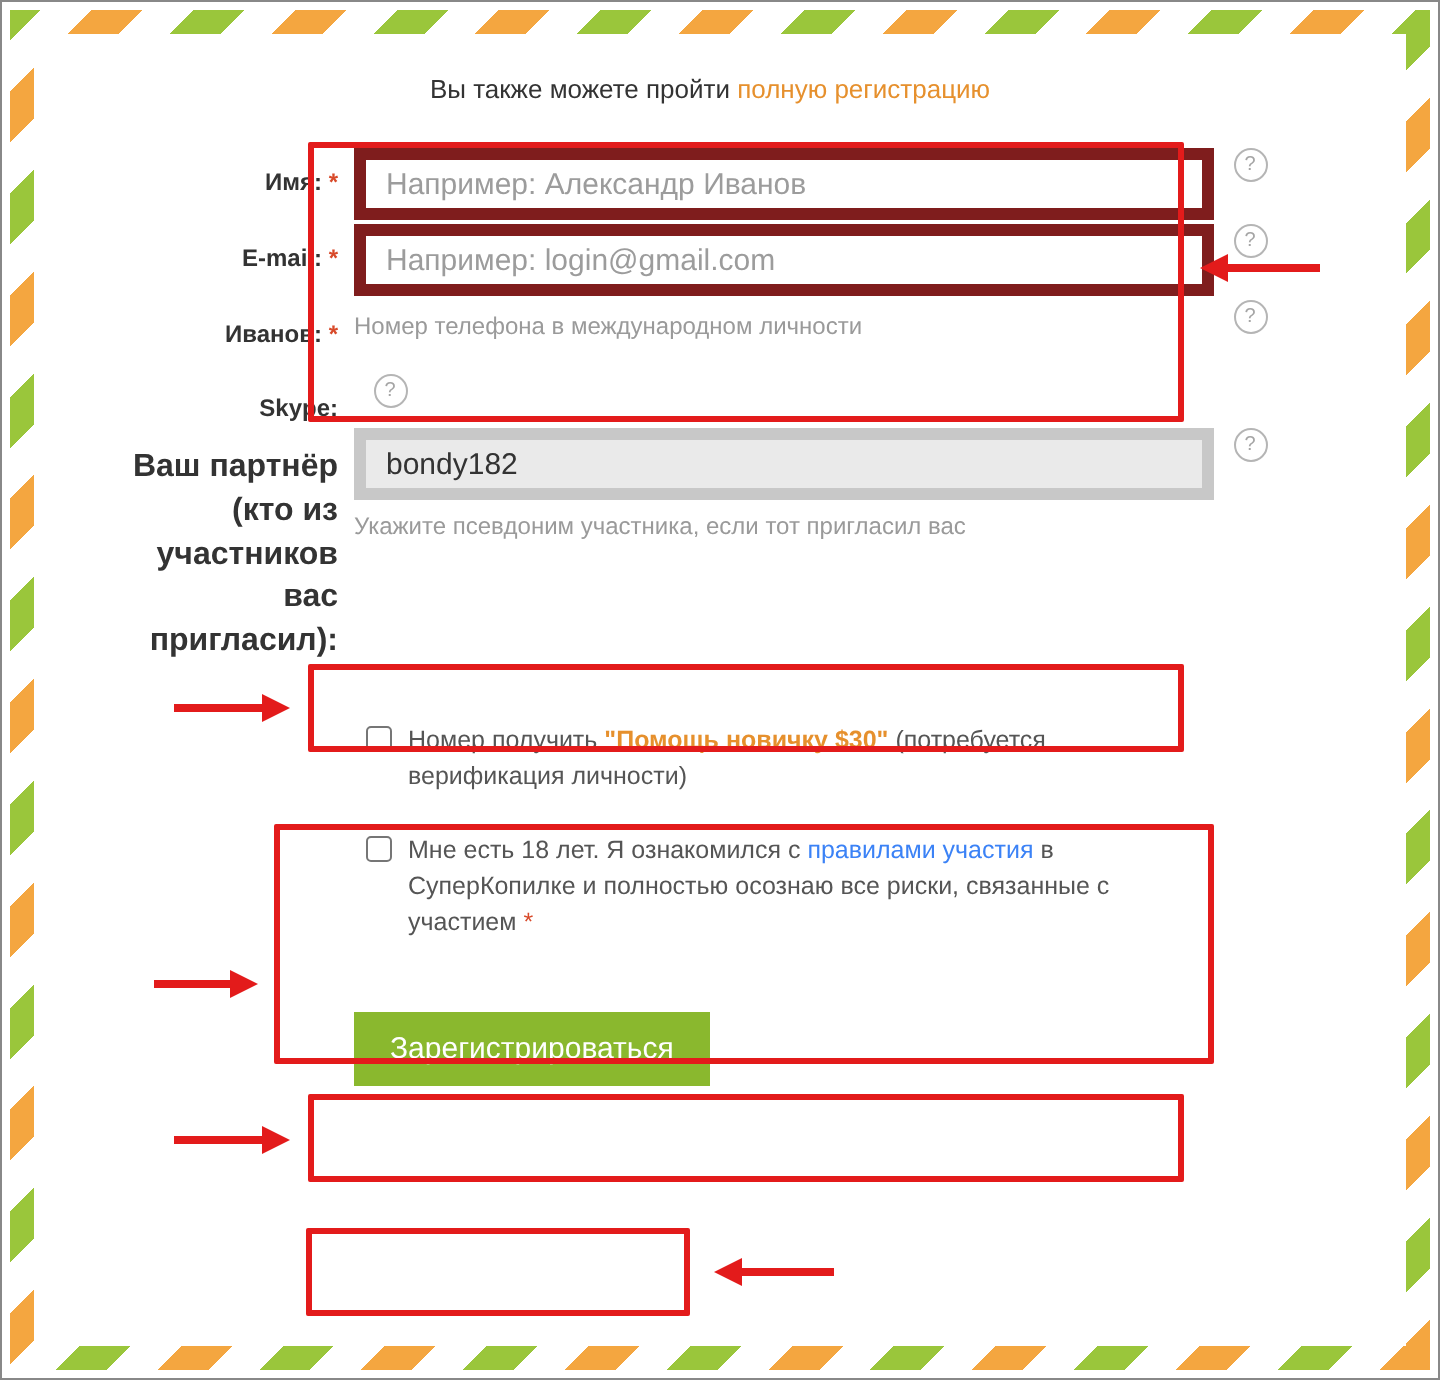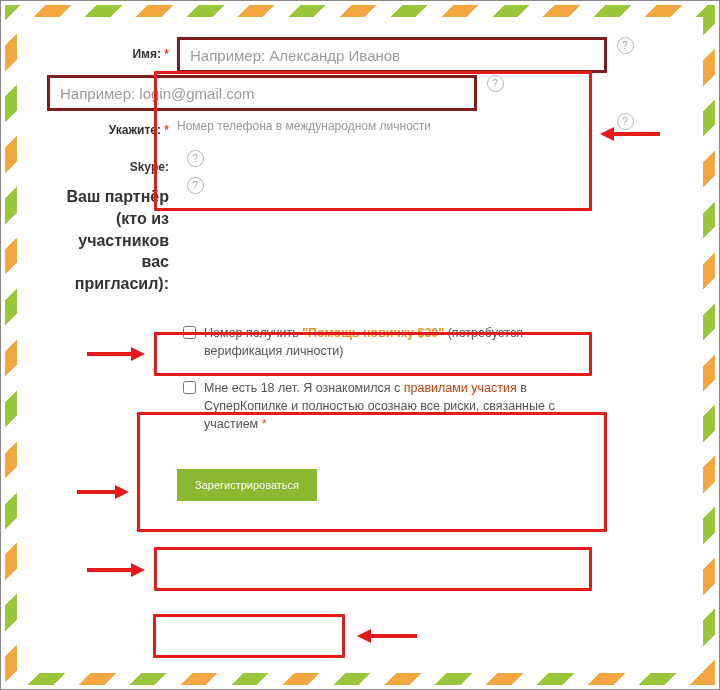--- a/index.html
+++ b/index.html
@@ -66,21 +66,21 @@
   .fieldcol {
     flex: 1 1 auto;
     max-width: 430px;
   }
   .txt {
     width: 100%;
     height: 36px;
     padding: 6px 10px;
     font-size: 15px;
     color: #444;
-    border: 3px solid #7f1d1d;
+    border: 6px solid #7f1d1d;
     background: #fff;
     outline: none;
   }
   .txt::placeholder { color: #9c9c9c; }
   .txt.filled {
     background: #eaeaea;
     border-color: #c8c8c8;
     color: #333;
   }
   .hint {
@@ -111,27 +111,27 @@
   .check-item {
     display: flex;
     align-items: flex-start;
     font-size: 12.5px;
     color: #555;
     line-height: 1.45;
     margin: 10px 0 18px;
   }
   .check-item input { margin: 2px 8px 0 0; }
   .check-item b.hl { color: #e6902d; font-weight: bold; }
-  .check-item a.link { color: #c2410c; text-decoration: none; }
+  .check-item a.link { color: #3b82f6; text-decoration: none; }
   .submit {
     display: inline-block;
     margin-left: 130px;
     background: #8ab82e;
     color: #fff;
-    font-size: 11px;
+    font-size: 15px;
     padding: 10px 18px;
     border: none;
     cursor: pointer;
   }
 
   
   .redbox {
     position: absolute;
     border: 3px solid #e31b1b;
     pointer-events: none;
@@ -162,49 +162,56 @@
   .gap { height: 10px; }
   .thin { font-size: 16px; }
 </style>
 </head>
 <body>
 
 <div class="canvas">
   <div class="stripe-frame">
     <div class="inner">
 
+      <div class="intro">
+        <span>Вы также можете пройти </span><a href="#">полную регистрацию</a>
+      </div>
 
       
       <div class="row">
         <div class="lbl">
           <span>Имя:</span>
           <span class="ast">*</span>
         </div>
         <div class="fieldcol">
           <input class="txt" placeholder="Например: Александр Иванов" style="">
         </div>
         <div class="qcol">
             <div class="qmark">?</div>
           </div>
       </div>
 
       
       <div class="row">
+        <div class="lbl">
+          <span>E-mail:</span>
+          <span class="ast">*</span>
+        </div>
         <div class="fieldcol">
           <input class="txt" placeholder="Например: login@gmail.com" style="">
         </div>
         <div class="qcol">
             <div class="qmark">?</div>
           </div>
       </div>
 
       
       <div class="row">
         <div class="lbl">
-          <span>Укажите:</span>
+          <span>Иванов:</span>
           <span class="ast">*</span>
         </div>
         <div class="fieldcol">
           <div class="hint">Номер телефона в международном личности</div>
         </div>
         <div class="qcol">
             <div class="qmark">?</div>
           </div>
       </div>
 
@@ -217,20 +224,24 @@
         </div>
         <div class="qcol">
             <div class="qmark">?</div>
           </div>
       </div>
 
       
       <div class="row">
         <div class="lbl thin">
           <span>Ваш партнёр (кто из участников вас пригласил):</span>
+        </div>
+        <div class="fieldcol">
+          <input class="txt filled" value="bondy182" style="">
+          <div class="hint">Укажите псевдоним участника, если тот пригласил вас</div>
         </div>
         <div class="qcol">
             <div class="qmark">?</div>
           </div>
       </div>
 
       <div class="gap"></div>
 
       
       <div class="checks">

